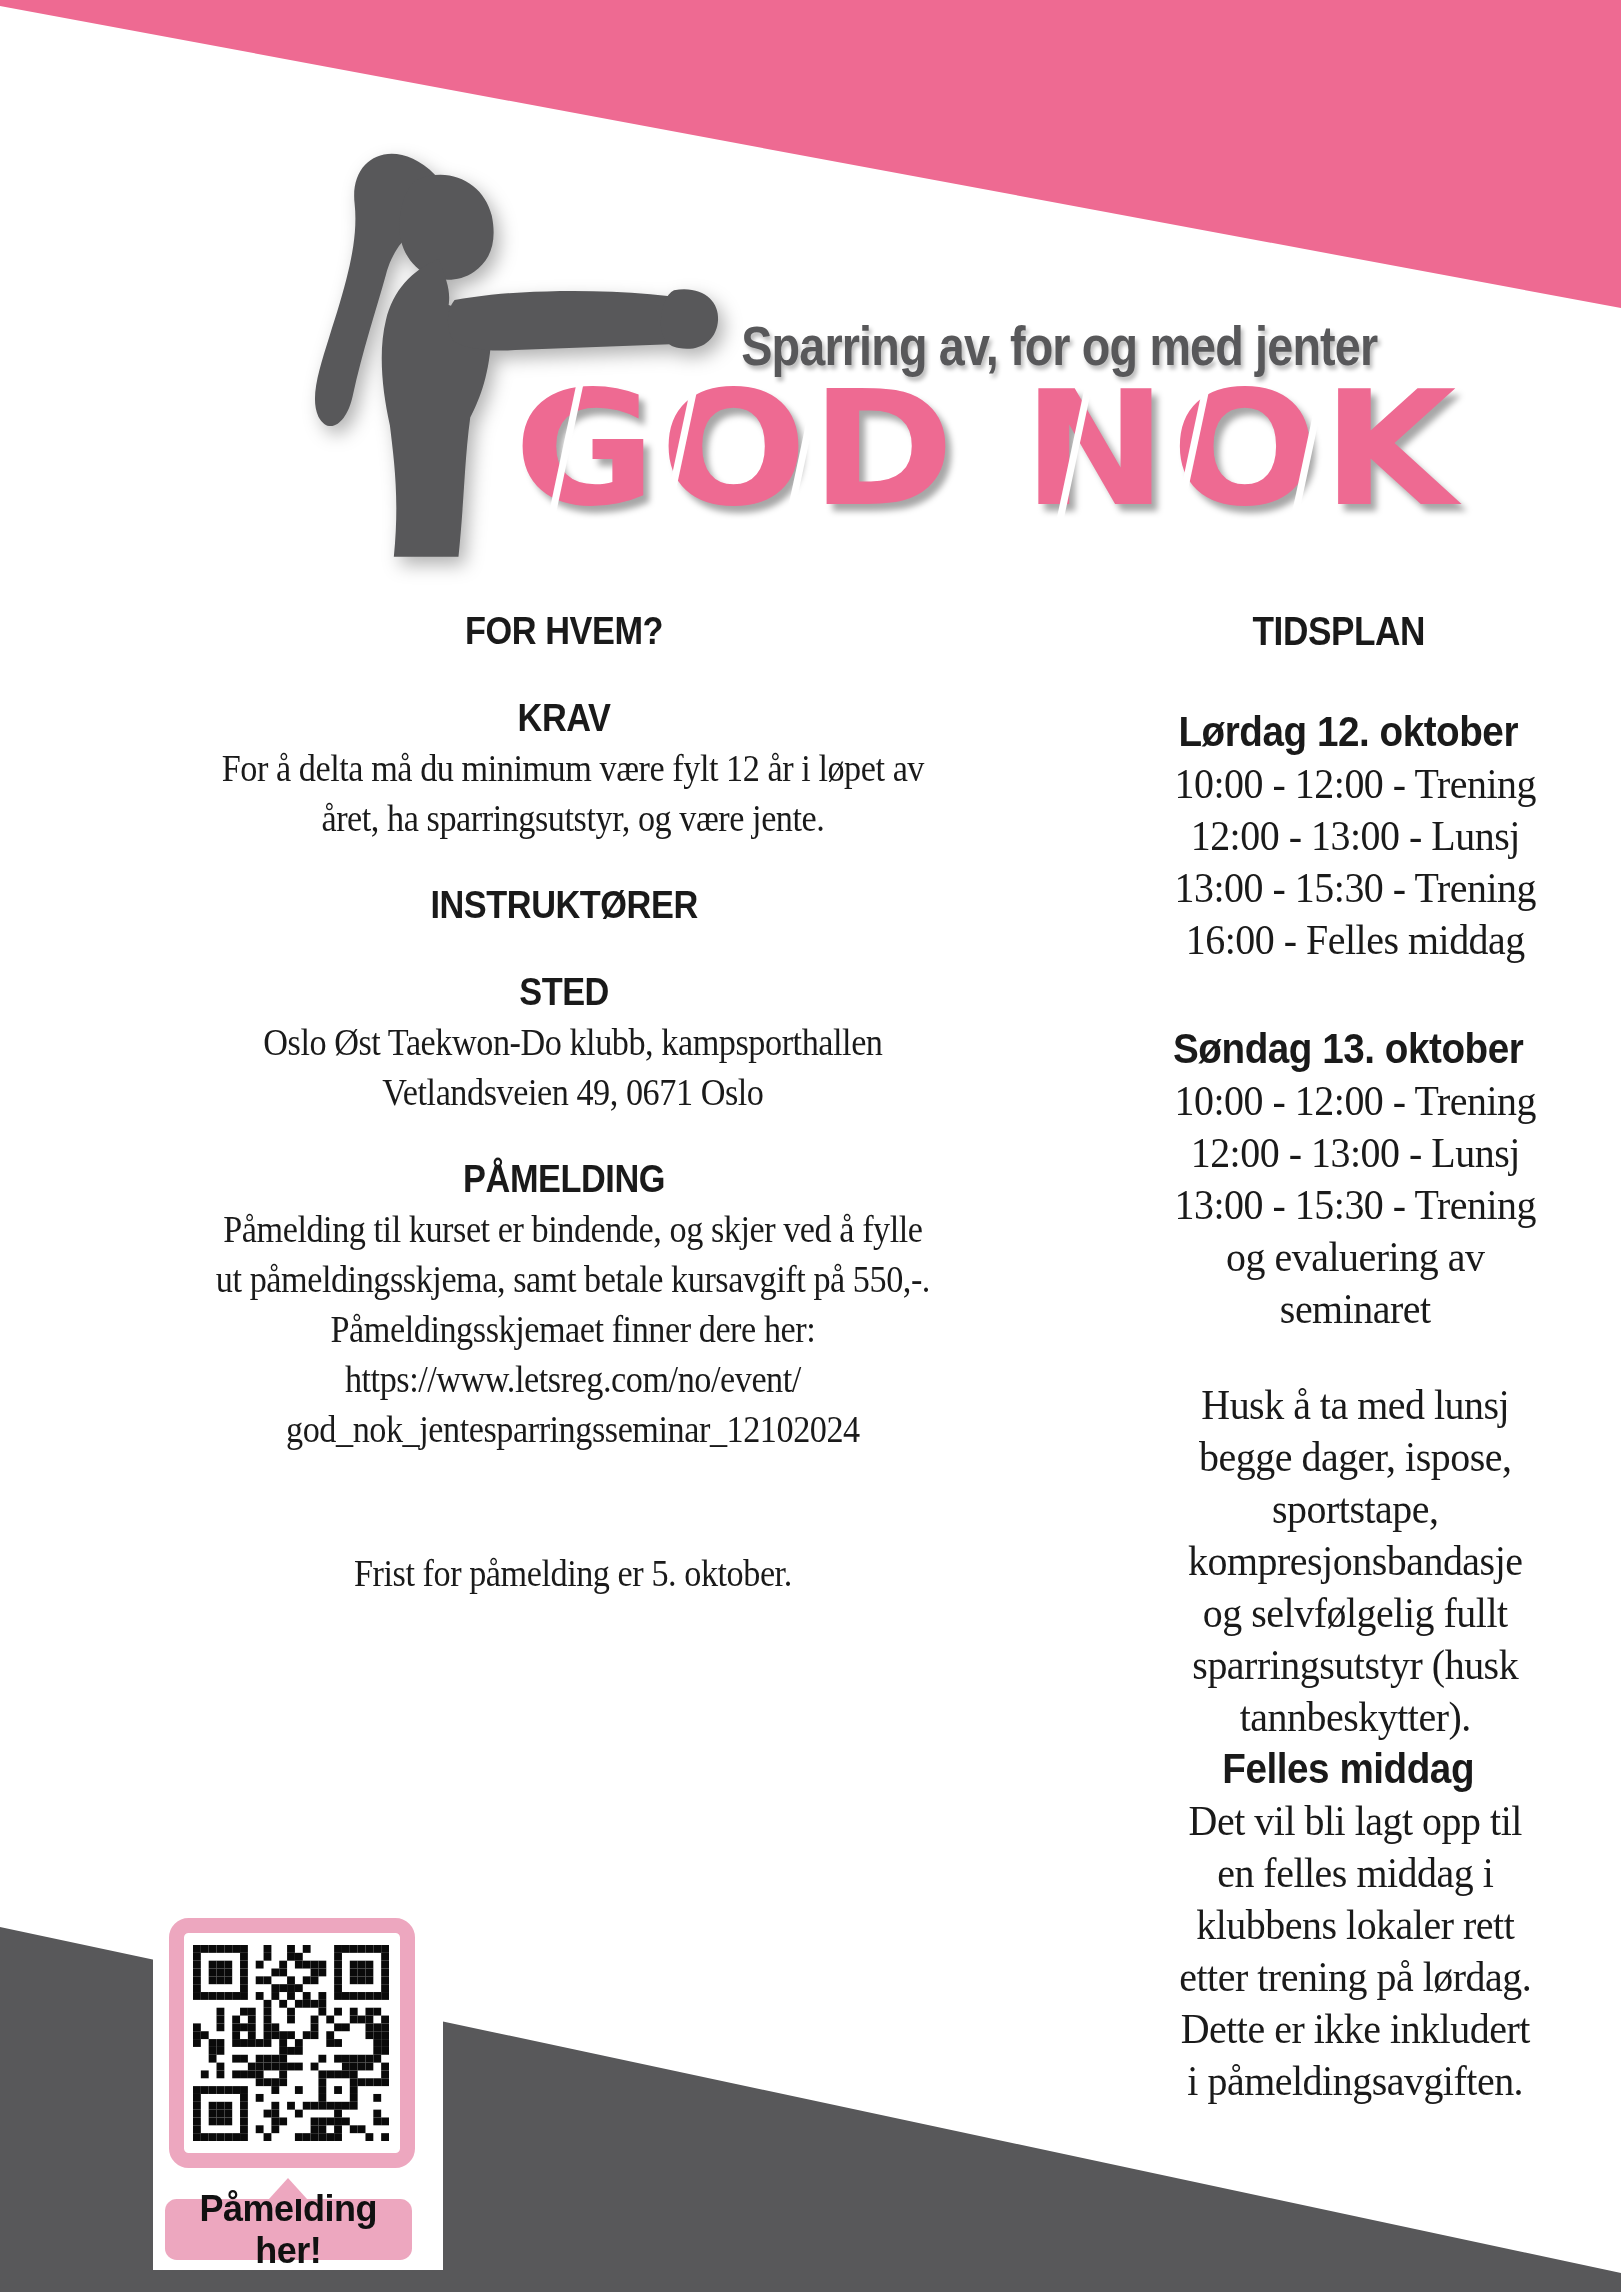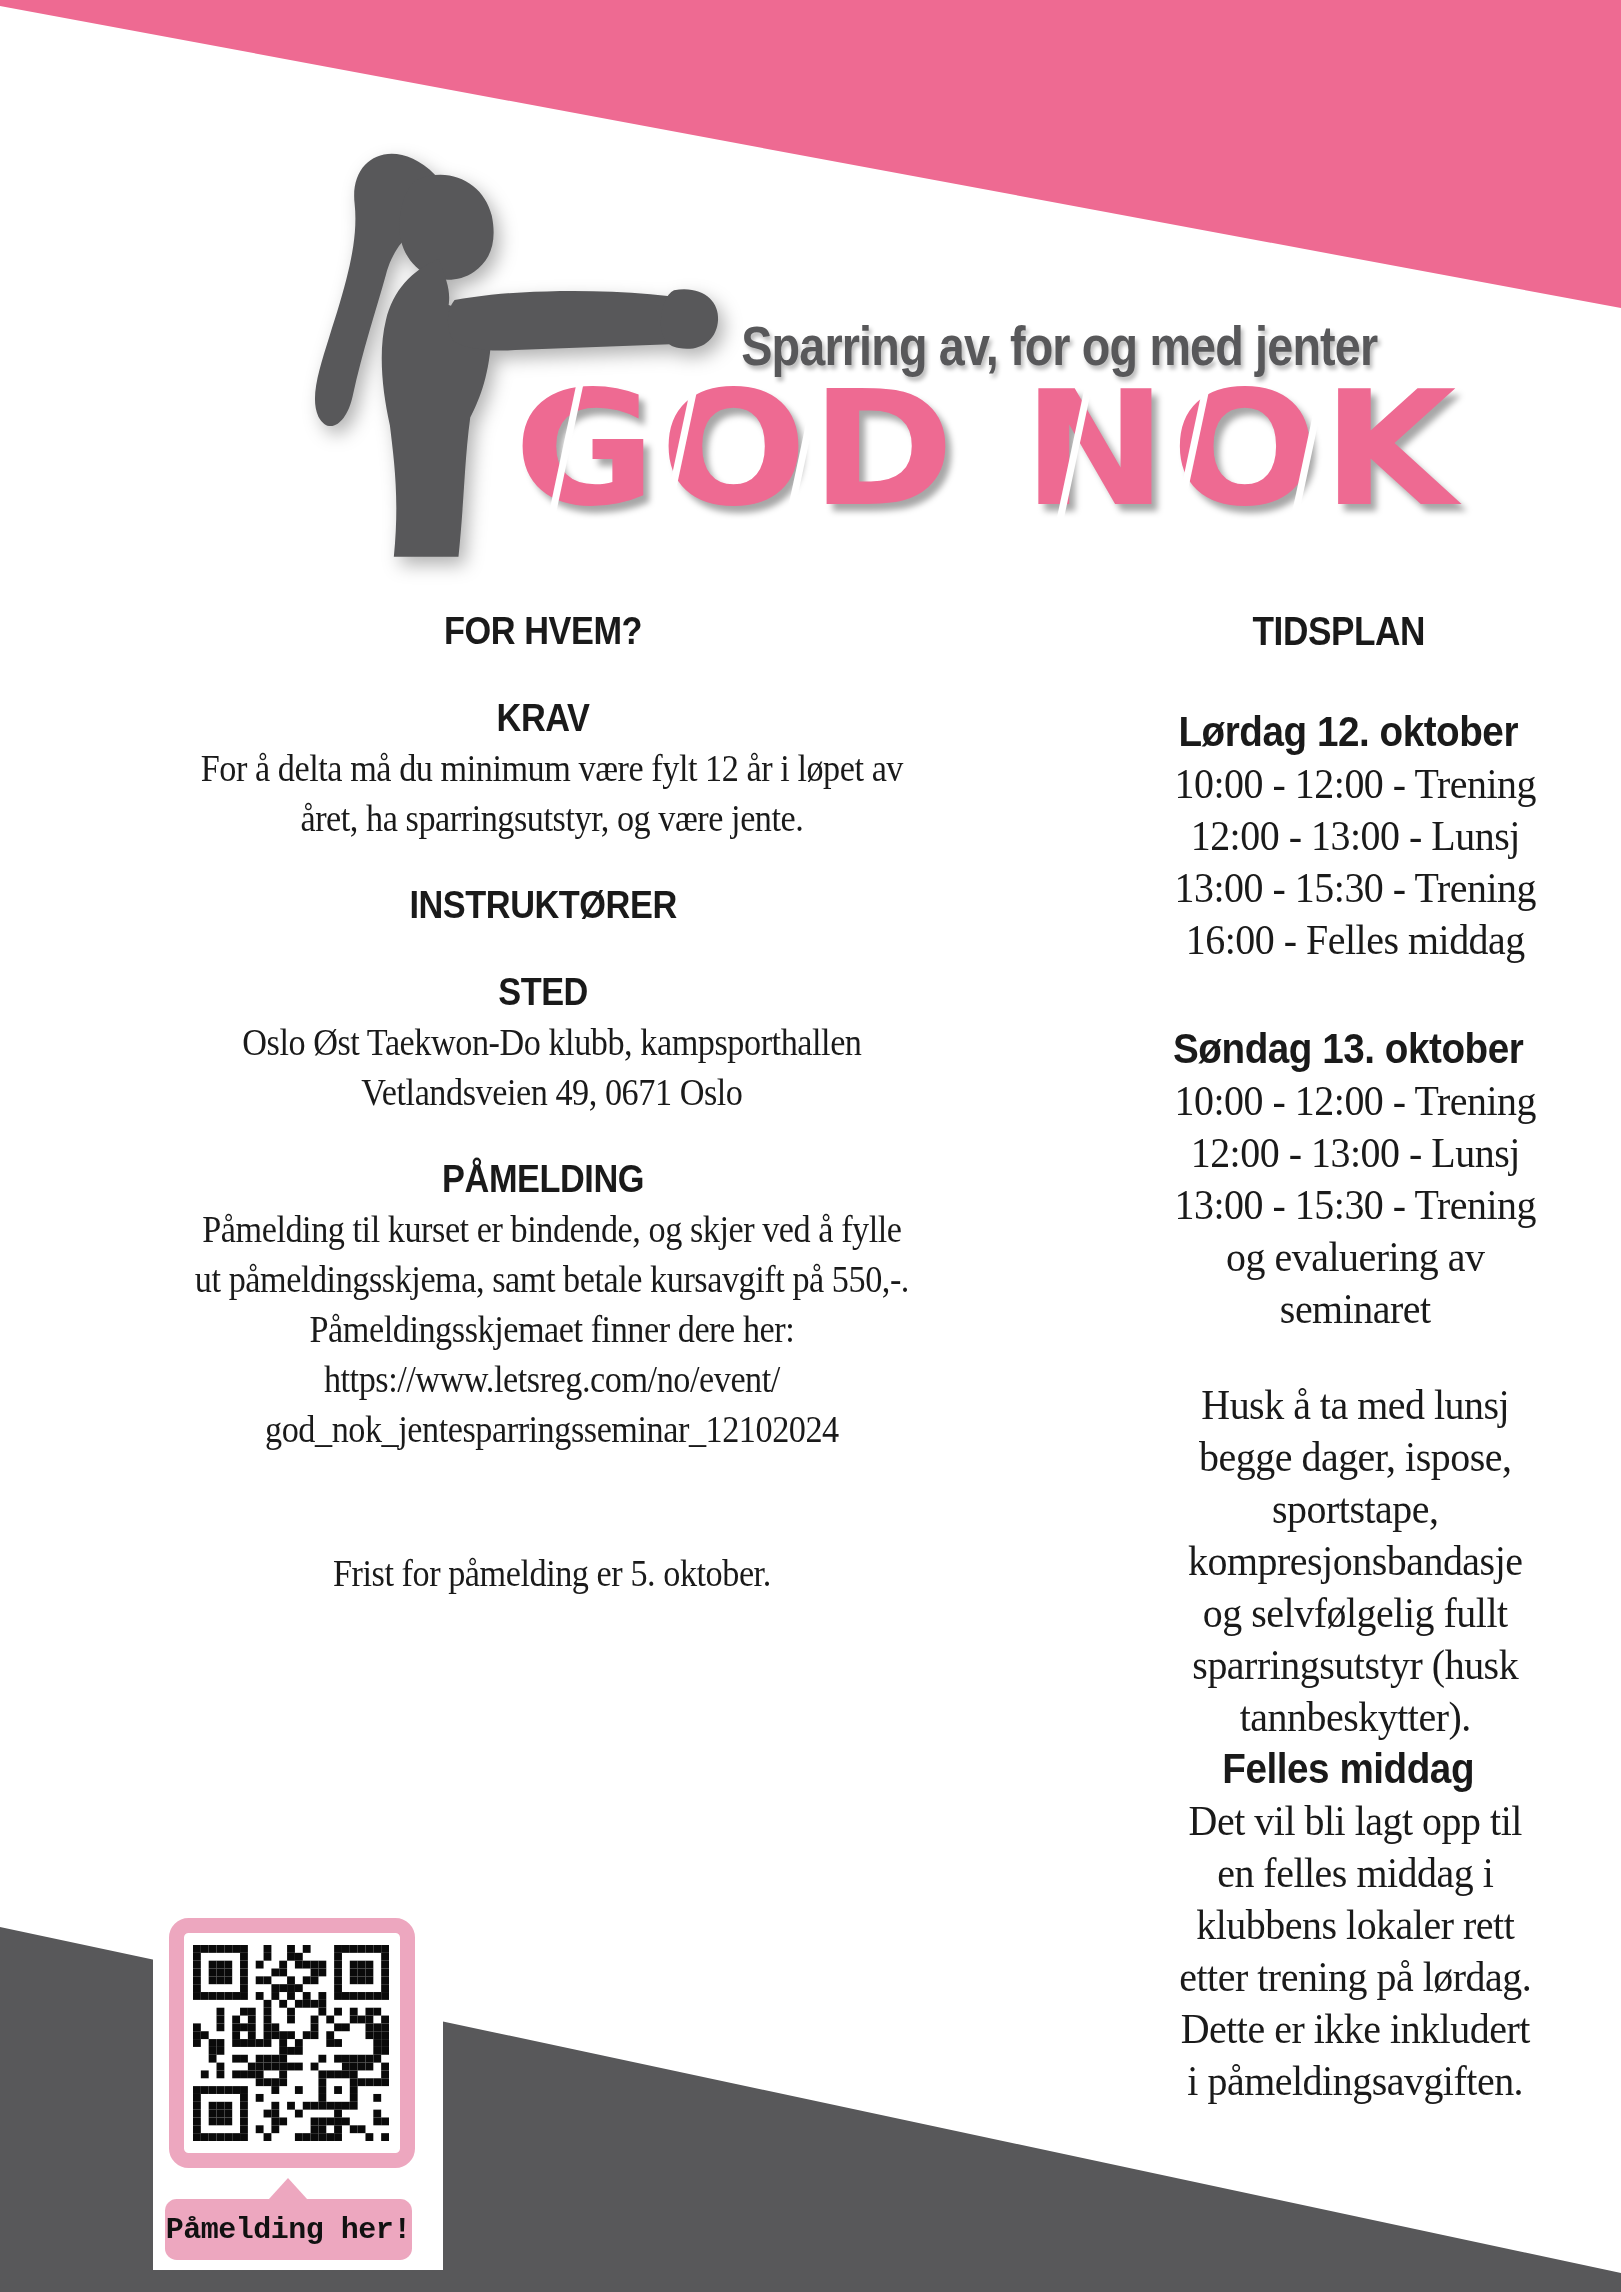--- a/index.html
+++ b/index.html
@@ -39,21 +39,21 @@
     letter-spacing:3.9px; white-space:nowrap;
     transform:scaleY(.92); transform-origin:0 0;
     text-shadow:5.9px 6.9px 6.9px rgba(0,0,0,.35);
   }
   .stencil-cut {
     position:absolute; top:382px; width:6.9px; height:149px;
     background:#fff; transform:rotate(12deg);
   }
   
   .left-col {
-    position:absolute; left:155px; top:606px; width:882px;
+    position:absolute; left:176px; top:606px; width:882px;
     font-family:"Liberation Serif", serif; font-size:38px; line-height:50px;
     color:var(--text,#1a1a1a); letter-spacing:-0.5px;
   }
   .left-col .sec { margin-bottom:37px; }
   .sec-heading {
     font-family:"Liberation Sans", sans-serif; font-weight:bold;
     font-size:39px; line-height:50px; letter-spacing:-0.5px;
     transform:scaleX(.88); transform-origin:0 50%; white-space:nowrap;
   }
   .sec-heading:empty { display:none; }
@@ -80,22 +80,22 @@
     background:var(--white,#fff);
     border:15.7px solid var(--light_pink,#eda7bf); border-radius:19.6px;
   }
   .qr-frame svg { position:absolute; left:9.8px; top:11.8px; }
   .qr-bubble {
     position:absolute; left:11.8px; top:319px; width:247px; height:61px;
     background:var(--light_pink,#eda7bf); border-radius:11.8px;
     display:flex; align-items:center; justify-content:center;
   }
   .qr-bubble span {
-    font-family:Liberation Mono, monospace; font-weight:bold;
-    font-size:30px; color:#111; letter-spacing:-0.5px;
+    font-family:Liberation Sans, sans-serif; font-weight:bold;
+    font-size:36px; color:#111; letter-spacing:-0.5px;
   }
   .qr-pointer {
     position:absolute; left:104px; top:-20.6px; width:0; height:0;
     border-left:19.6px solid transparent; border-right:19.6px solid transparent;
     border-bottom:21.6px solid var(--light_pink,#eda7bf);
   }
 </style>
 </head>
 <body>
 

